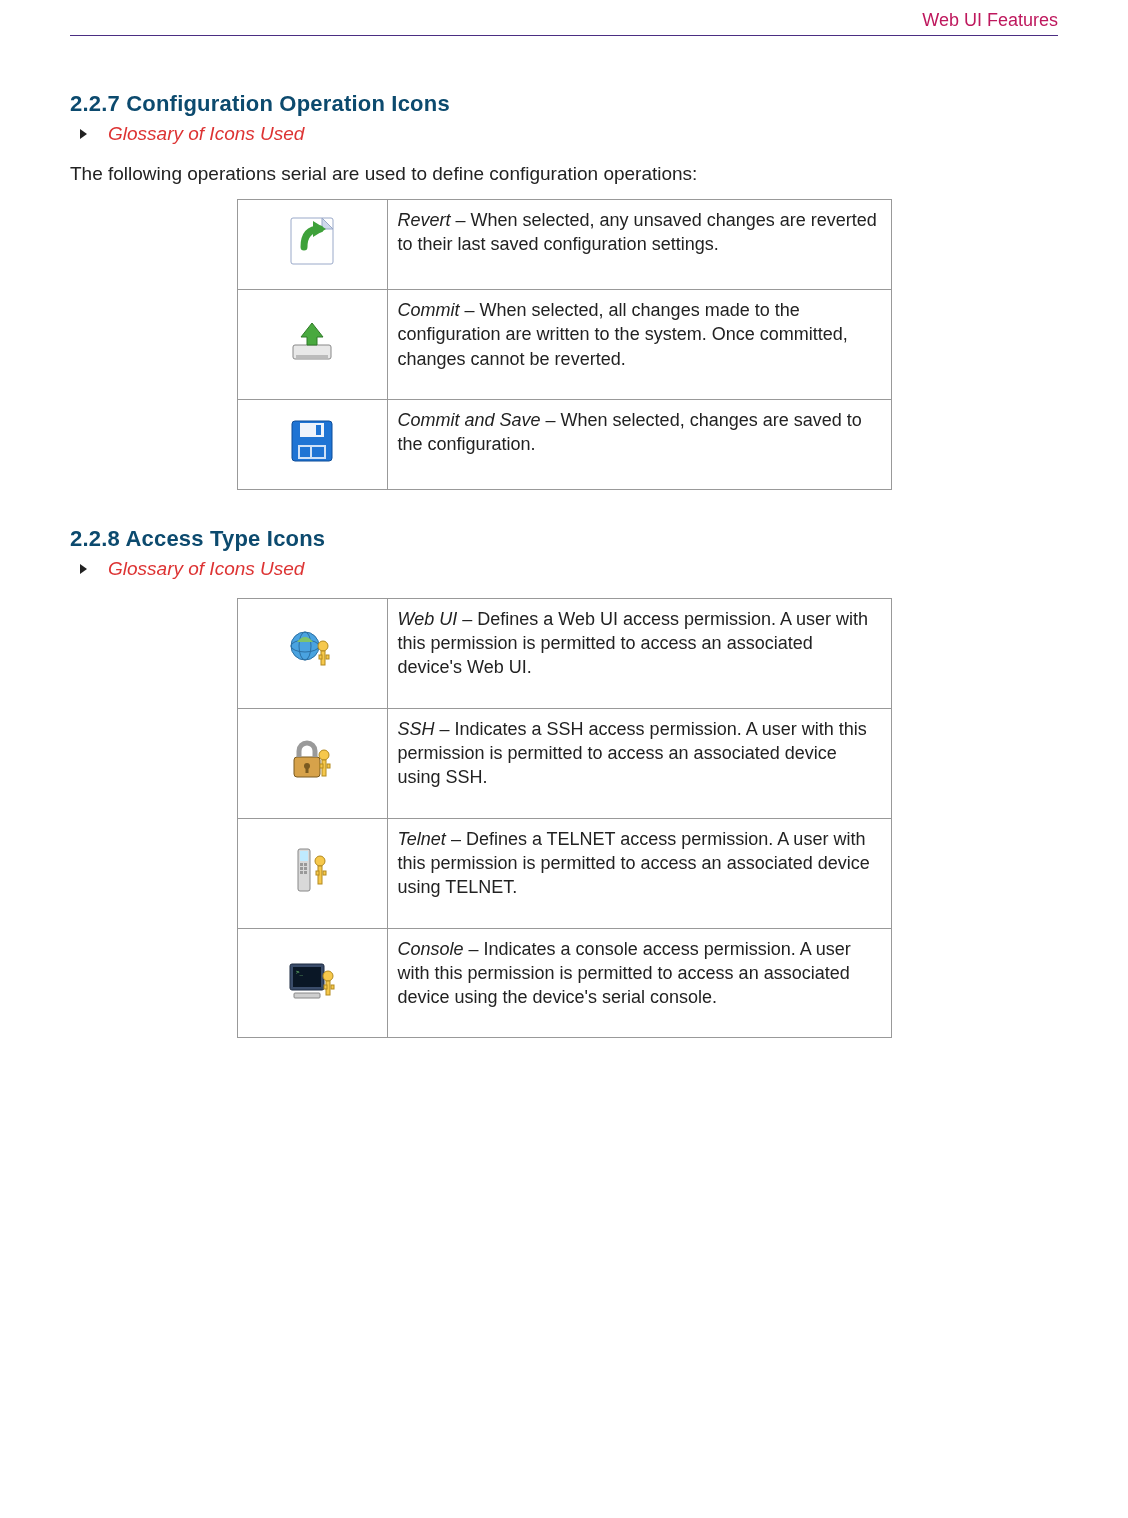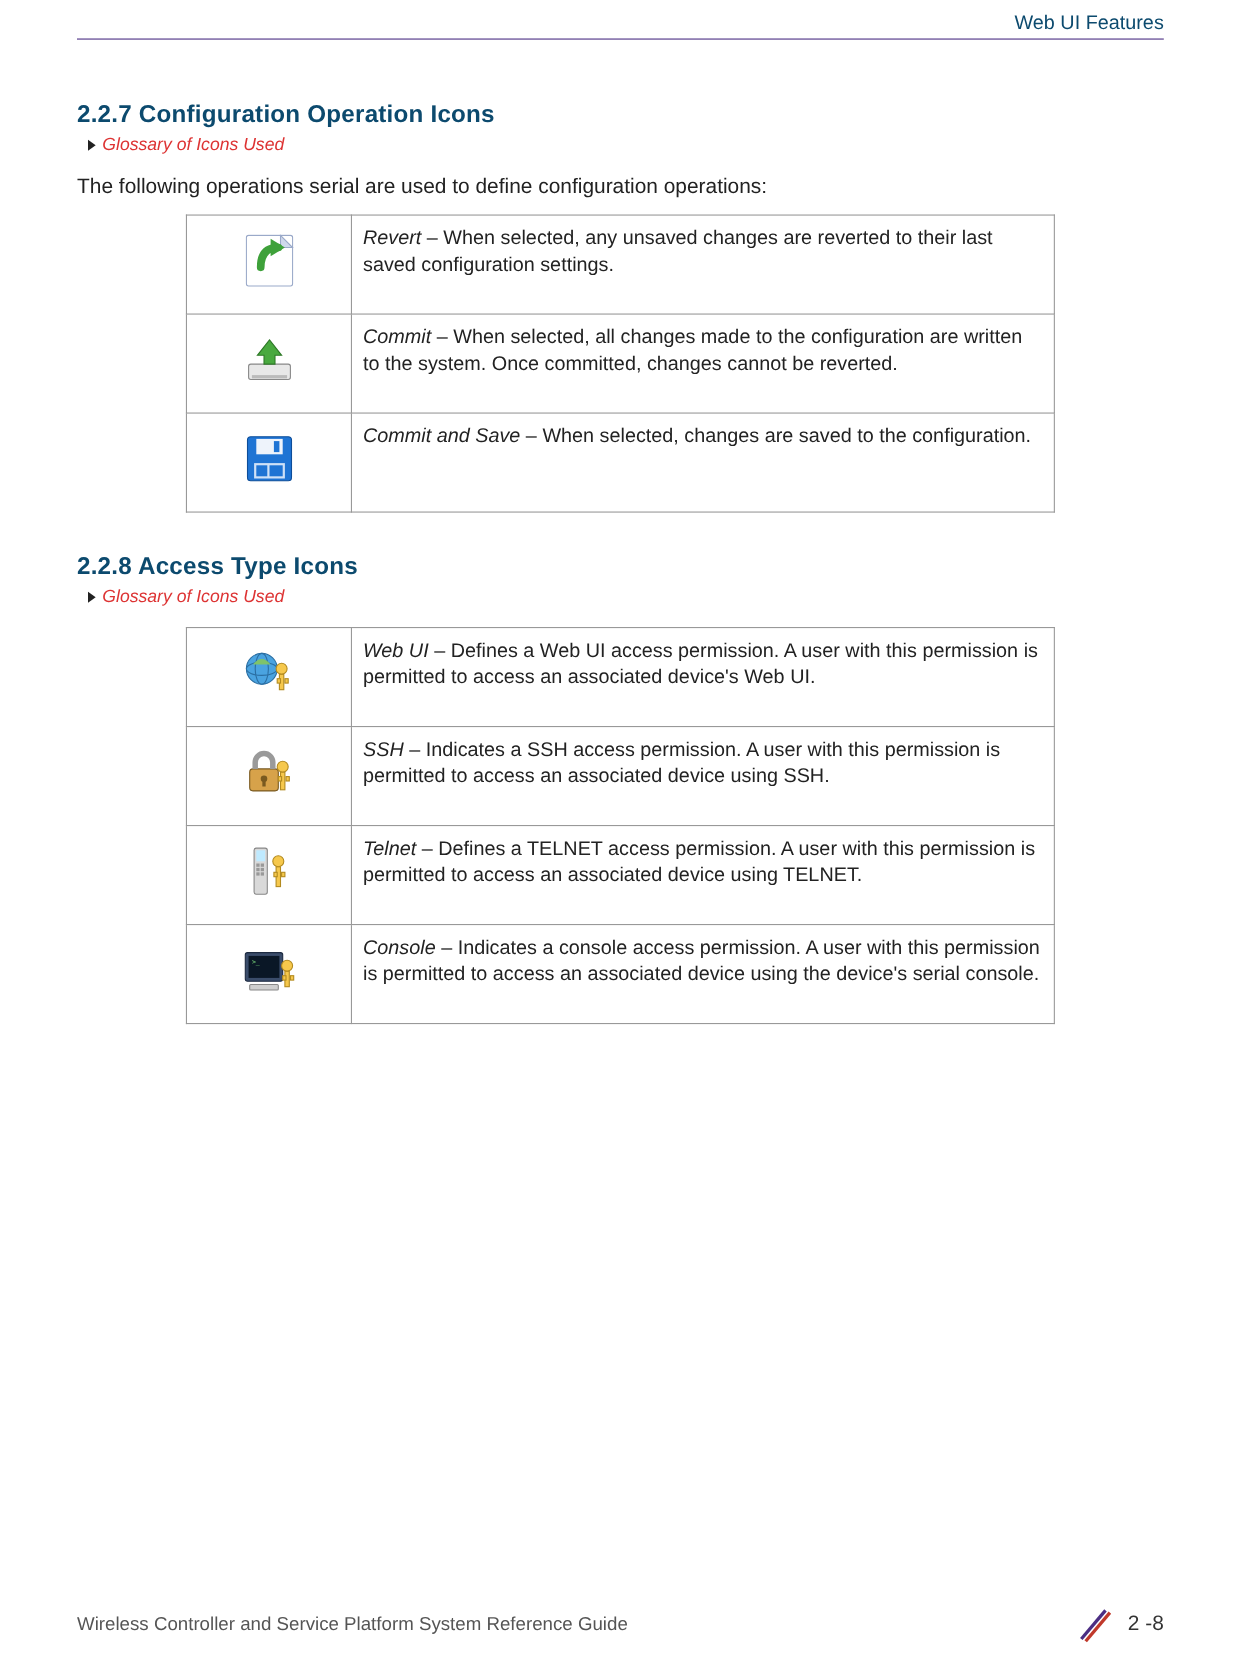--- a/index.html
+++ b/index.html
@@ -12,21 +12,21 @@
     position: relative;
   }
   .page {
     position: relative;
     width: 100%;
     height: 100%;
     padding: 0 70px;
   }
   .running-head {
     text-align: right;
-    color: #0c4a6e;
+    color: #be185d;
     font-size: 18px;
     padding-top: 10px;
     padding-bottom: 4px;
   }
   .headrule {
     border: none;
     border-top: 1.5px solid #4b2e83;
     margin-bottom: 55px;
   }
   .section-heading {
@@ -45,30 +45,31 @@
   }
   .breadcrumb .tri {
     width: 0; height: 0;
     border-top: 5px solid transparent;
     border-bottom: 5px solid transparent;
     border-left: 7px solid #222;
   }
   .breadcrumb a {
     color: #d33;
     font-style: italic;
-    font-size: 16px;
+    font-size: 19px;
     text-decoration: none;
+    margin-left: 15px;
   }
   .intro {
     font-size: 19px;
     color: #222;
     margin-bottom: 14px;
   }
   table.icon-table {
-    width: 790px;
+    width: 655px;
     margin: 0 auto 36px auto;
     border-collapse: collapse;
   }
   table.icon-table td {
     border: 1px solid #999;
     vertical-align: top;
     font-size: 18px;
     line-height: 1.35;
     color: #222;
   }
@@ -250,26 +251,14 @@
           </svg>
         </span>
       </td>
       <td class="desc-cell">
         <span class="term">Console</span><span> – Indicates a console access permission. A user with this permission is permitted to access an associated device using the device's serial console.</span>
       </td>
     </tr>
   </tbody>
     </table>
 
-  <div class="footer">
-    <div>Wireless Controller and Service Platform System Reference Guide</div>
-    <div class="right">
-      <span class="slash">
-        <svg width="34" height="34" viewBox="0 0 34 34">
-          <line x1="6" y1="30" x2="28" y2="4" stroke="#4b2e83" stroke-width="3"></line>
-          <line x1="10" y1="32" x2="32" y2="6" stroke="#c0392b" stroke-width="3"></line>
-        </svg>
-      </span>
-      <span class="pgnum">2 -8</span>
-    </div>
-  </div>
 
 </div>
 
 </body></html>

